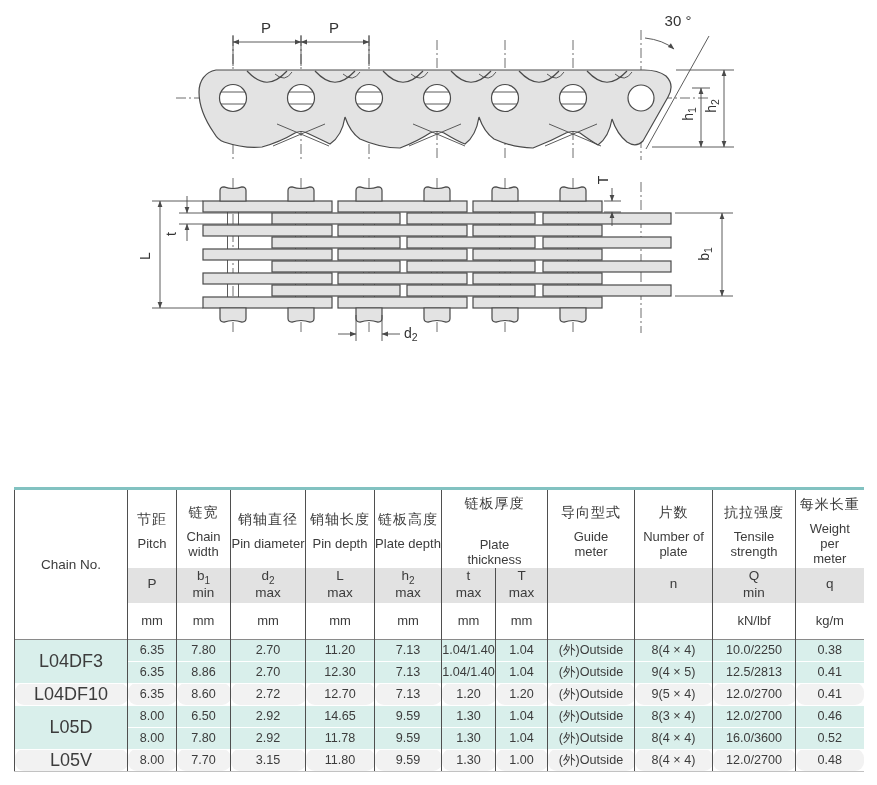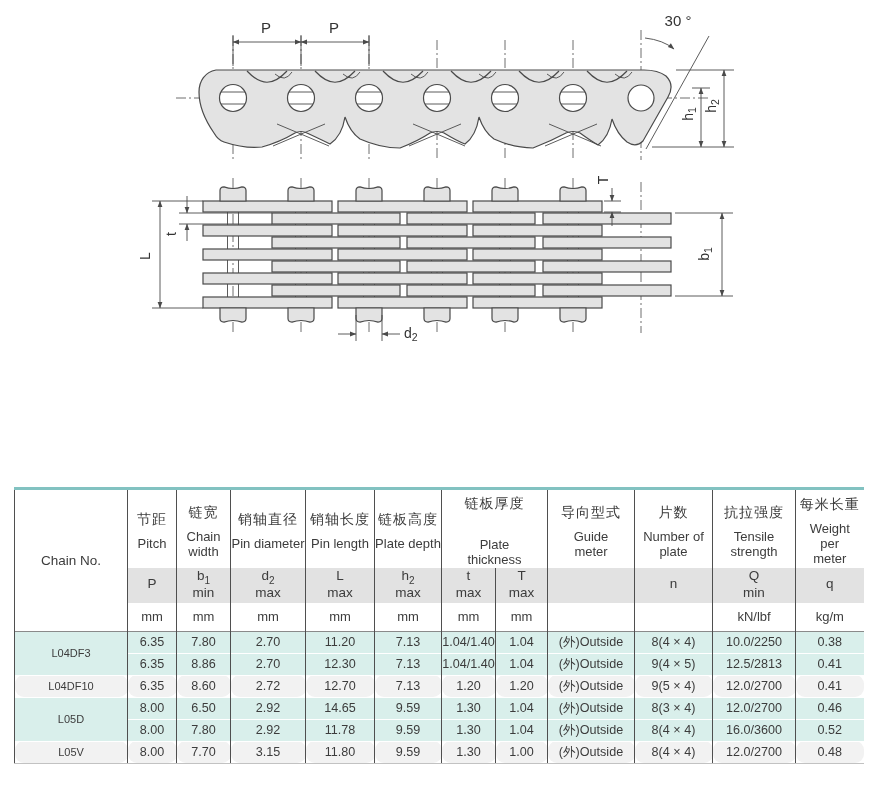--- a/index.html
+++ b/index.html
@@ -20,27 +20,27 @@
   table.spec td{border-left:1px solid #4f4f4f;text-align:center;vertical-align:middle;padding:0;overflow:hidden;}
   td.edge{border-left:1px solid #b5b5b5;}
   .hdr-row td{vertical-align:top;height:76px;}
   .hdr-row .zh{font-size:14px;margin:5px 0 7px 0;letter-spacing:1px;}
   .hdr-row .en{font-size:13px;line-height:1.18;margin:0 auto;}
   .en.w52{max-width:52px;}
   .en.w76{max-width:76px;margin-top:24px;}
   td.chain-hd{vertical-align:middle;font-size:13.5px;padding-bottom:26px;margin-left:44px;}
   .band-row td{height:35px;background:#e2e2e2;font-size:13.5px;line-height:1.1;}
   .band-row sub{font-size:10px;}
-  .units-row td{height:28px;font-size:13px;}
+  .units-row td{height:36px;font-size:13px;}
   .data-row td{height:21px;font-size:12.6px;border-top:1px solid #ffffff;}
   .data-row.first td{border-top:1px solid #8a8a8a;}
   .data-row.last td{border-bottom:1px solid #c2c2c2;}
   tr.teal td{background:#d9efeb;}
   tr.light td{background:#f2f2f2;border-radius:9px;}
-  td.chain-cell{font-size:11px;}
+  td.chain-cell{font-size:18px;}
 </style>
 </head>
 <body>
 
 <div>
 
 <svg width="877" height="470" viewBox="0 0 877 470">
   <defs>
     <marker id="arr" viewBox="0 0 10 10" refX="9.5" refY="5" markerWidth="10" markerHeight="7" orient="auto-start-reverse">
       <path d="M0,1.2 L10,5 L0,8.8 Z" fill="#4a4a4a"></path>
@@ -269,21 +269,21 @@
     <td class="name-cell">
             <div class="zh">链宽</div>
             <div class="en">Chain width</div>
           </td>
     <td class="name-cell">
             <div class="zh">销轴直径</div>
             <div class="en">Pin diameter</div>
           </td>
     <td class="name-cell">
             <div class="zh">销轴长度</div>
-            <div class="en">Pin length</div>
+            <div class="en">Pin depth</div>
           </td>
     <td class="name-cell">
             <div class="zh">链板高度</div>
             <div class="en">Plate depth</div>
           </td>
     <td class="name-cell" colspan="2">
             <div class="zh">链板厚度</div>
             <div class="en w76">Plate thickness</div>
           </td>
     <td class="name-cell">

